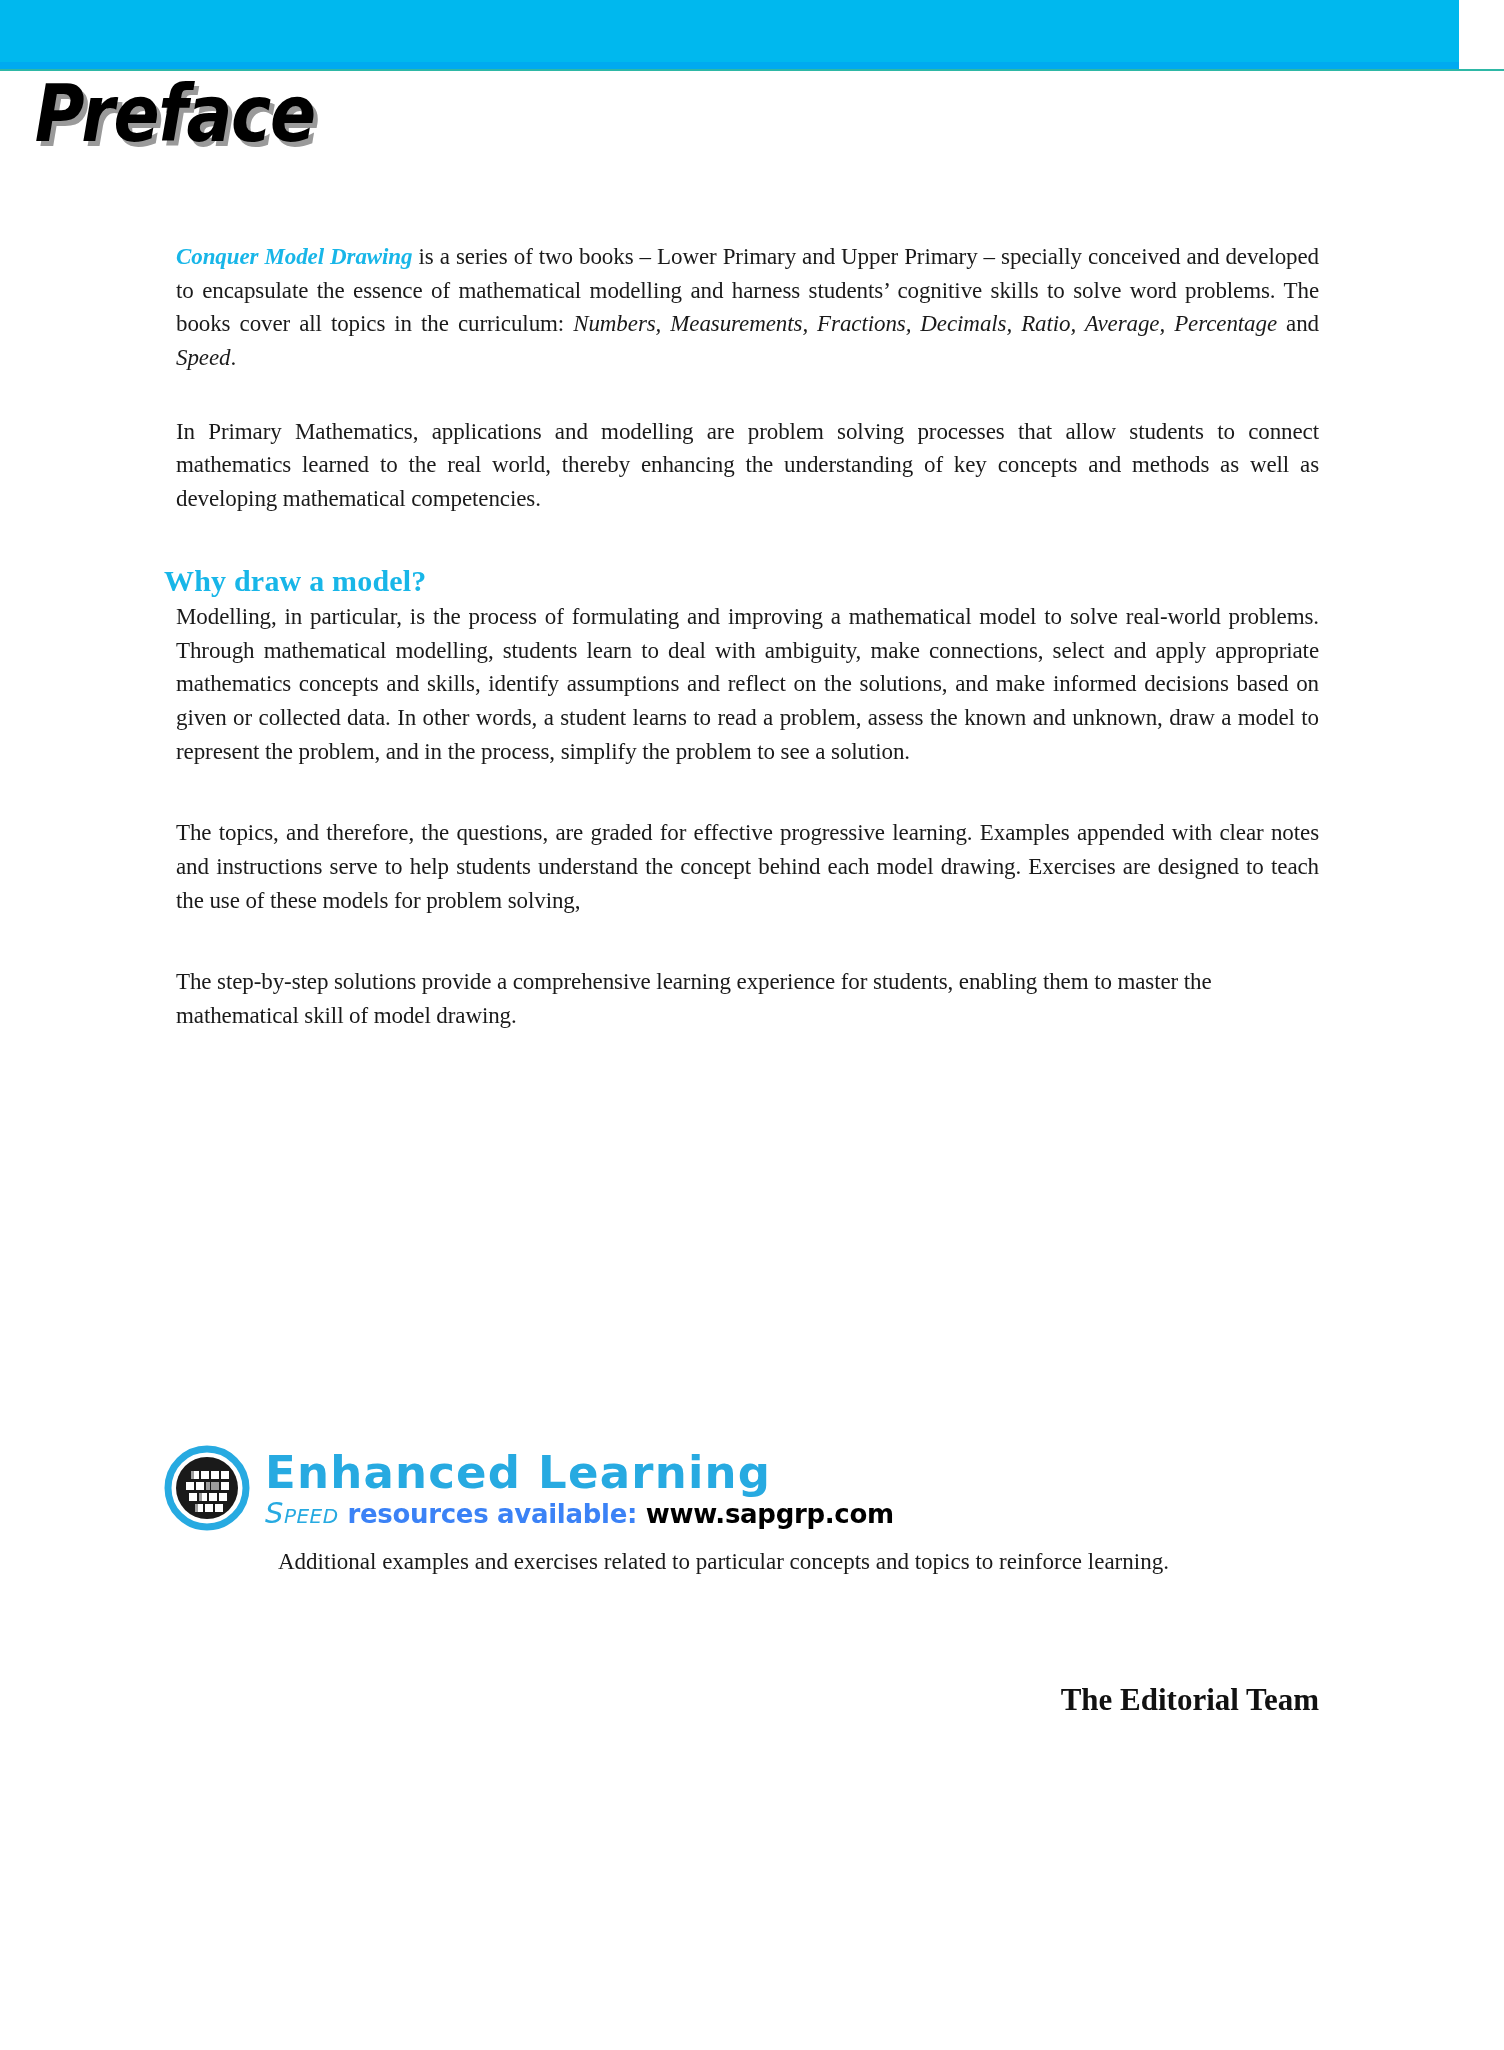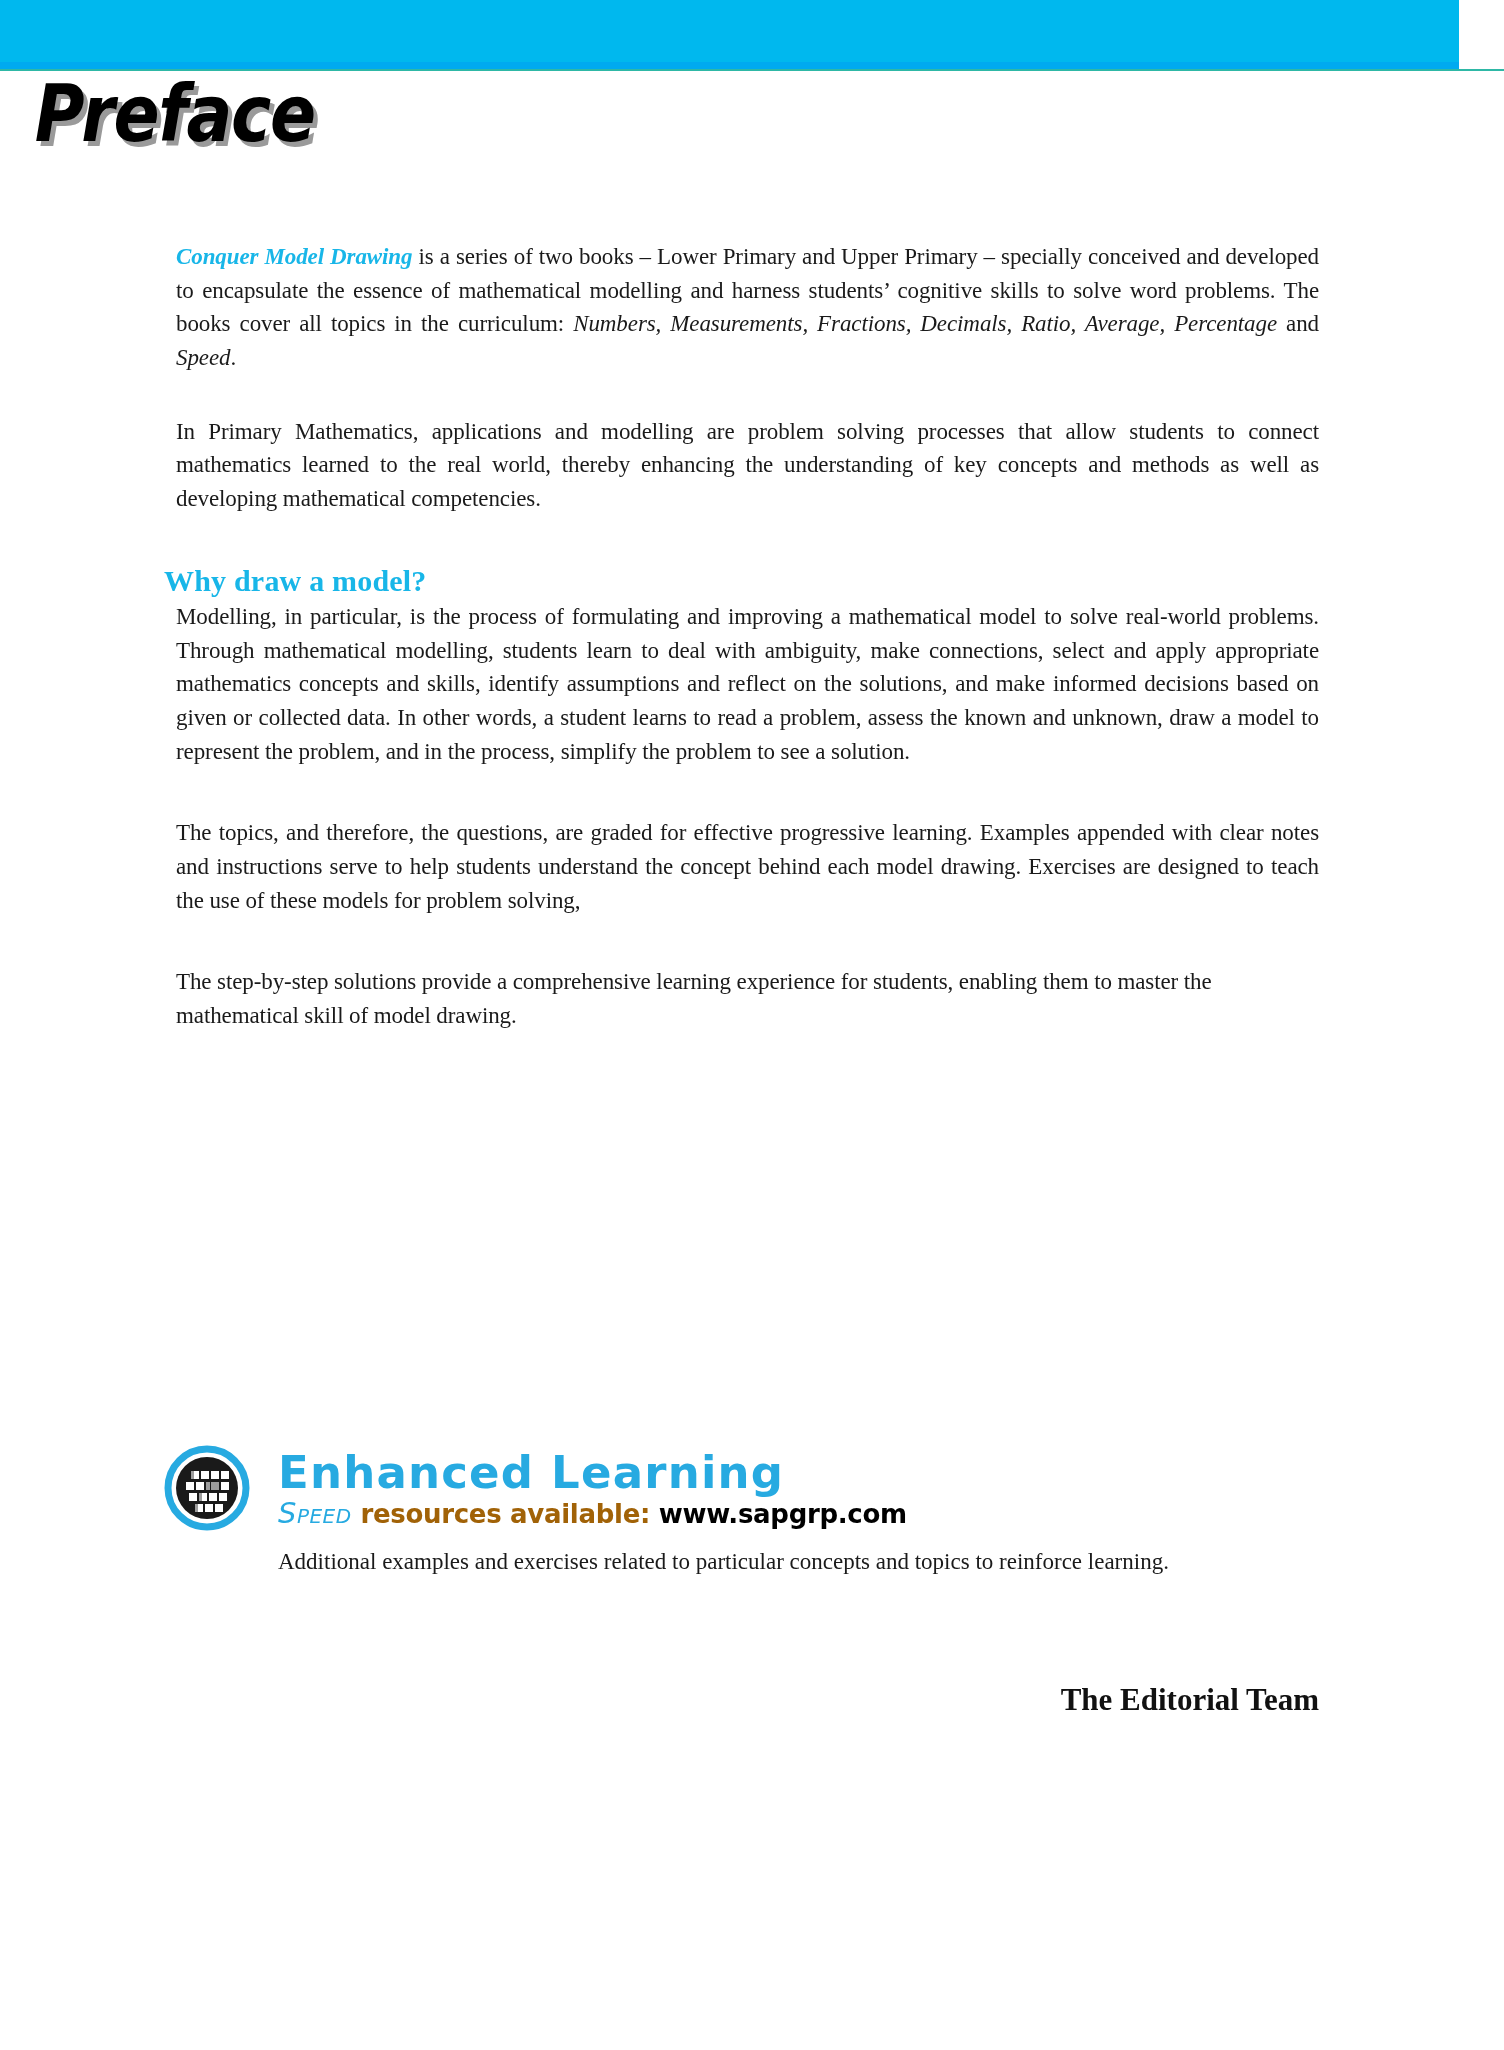--- a/index.html
+++ b/index.html
@@ -101,21 +101,21 @@
   
   .el-block {
     position: absolute;
     left: 164px;
     top: 1445px;
     width: 1160px;
   }
   .el-row {
     display: flex;
     align-items: center;
-    gap: 28px;
+    gap: 15px;
   }
   .el-logo {
     width: 86px;
     height: 86px;
     flex: 0 0 86px;
     position: relative;
   }
   .el-text { padding-top: 2px; }
   .el-title {
     font-family: "DejaVu Sans", sans-serif;
@@ -135,21 +135,21 @@
   }
   .el-free {
     color: #27aae1;
     font-variant: small-caps;
     font-style: italic;
     font-weight: normal;
     font-size: 29px;
     letter-spacing: 0.5px;
   }
   .el-res {
-    color: #a16207;
+    color: #3b82f6;
     font-weight: bold;
     letter-spacing: -0.3px;
   }
   .el-url {
     color: #000000;
     font-weight: bold;
     letter-spacing: -0.3px;
   }
   .el-note {
     margin: 14px 0 0 114px;

